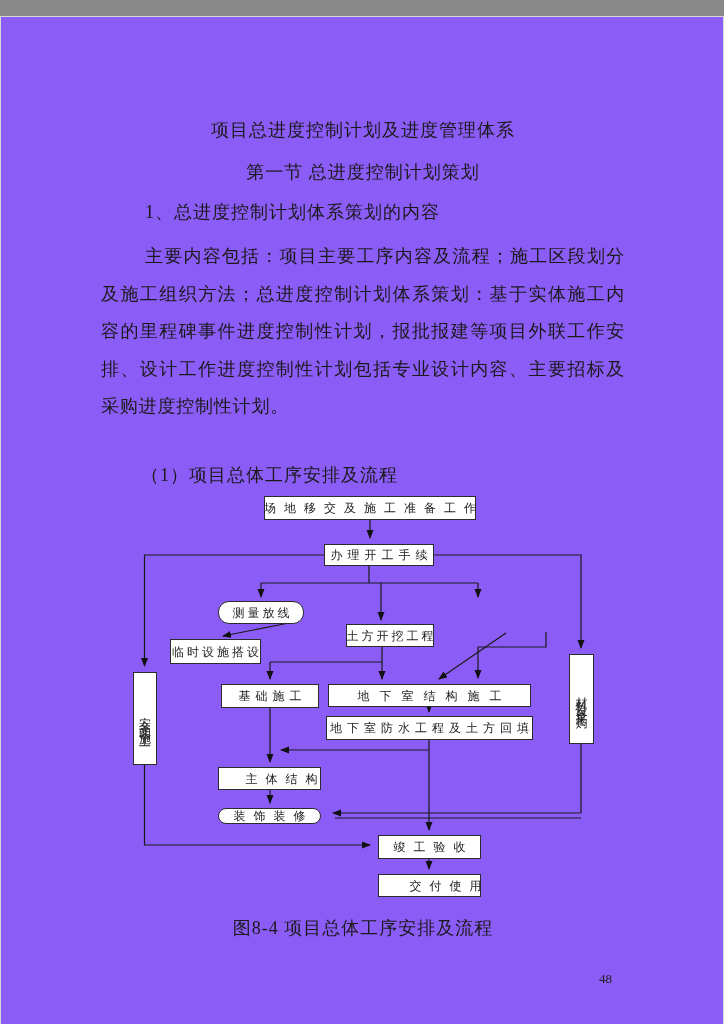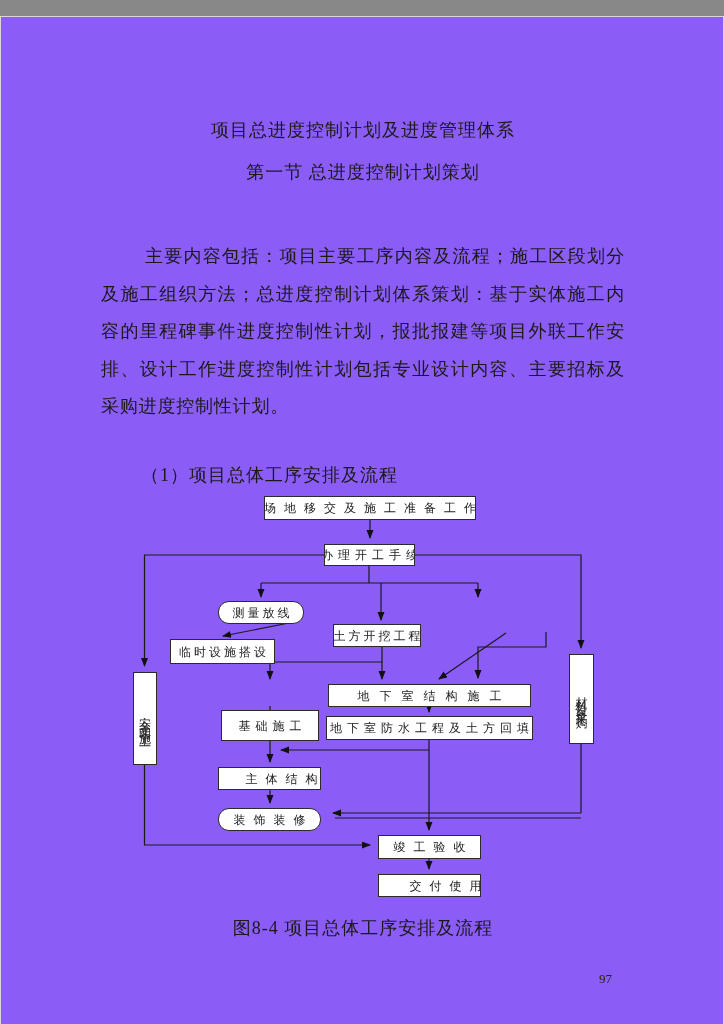--- a/index.html
+++ b/index.html
@@ -36,20 +36,21 @@
   .fc.sp10{letter-spacing:10px;text-indent:10px;}
   .fc.vert{writing-mode:vertical-rl;text-orientation:upright;letter-spacing:4px;text-indent:0;}
 </style>
 </head>
 <body>
 
 <div class="page">
 
   <div class="doc-title">项目总进度控制计划及进度管理体系</div>
   <div class="doc-section">第一节 总进度控制计划策划</div>
+  <div class="doc-line li1">1、总进度控制计划体系策划的内容</div>
   <p class="doc-para">主要内容包括：项目主要工序内容及流程；施工区段划分及施工组织方法；总进度控制计划体系策划：基于实体施工内容的里程碑事件进度控制性计划，报批报建等项目外联工作安排、设计工作进度控制性计划包括专业设计内容、主要招标及采购进度控制性计划。</p>
   <div class="doc-line li3">（1）项目总体工序安排及流程</div>
 
   <div class="flow">
     <svg width="724" height="1024" viewBox="0 0 724 1024">
       <defs>
         <marker id="arw" markerWidth="10" markerHeight="9" refX="8" refY="3.5" orient="auto" markerUnits="userSpaceOnUse">
           <path d="M0,0 L9,3.5 L0,7 z" fill="#111"></path>
         </marker>
       </defs>
@@ -75,31 +76,31 @@
         <path d="M269 773 V786" marker-end="url(#arw)"></path>
         <path d="M580 727 V796"></path>
         <path d="M580 801 H334"></path>
         <path d="M580 796 H332" marker-end="url(#arw)"></path>
         <path d="M143.5 748 V828 H369" marker-end="url(#arw)"></path>
         <path d="M428 842 V852" marker-end="url(#arw)"></path>
       </g>
     </svg>
 
     <div class="fc sp8" style="left:263px;top:479px;width:212px;height:24px;">场地移交及施工准备工作</div>
-    <div class="fc sp5" style="left:323px;top:527px;width:91px;height:22px;">办理开工手续</div>
+    <div class="fc sp5" style="left:323px;top:527px;width:110px;height:22px;">办理开工手续</div>
     <div class="fc" style="left:217px;top:584px;width:86px;height:23px;border-radius:11px;">测量放线</div>
-    <div class="fc" style="left:169px;top:622px;width:105px;height:25px;">临时设施搭设</div>
-    <div class="fc" style="left:332px;top:607px;width:88px;height:23px;">土方开挖工程</div>
+    <div class="fc" style="left:169px;top:622px;width:91px;height:25px;">临时设施搭设</div>
+    <div class="fc" style="left:345px;top:607px;width:88px;height:23px;">土方开挖工程</div>
     <div class="fc vert" style="left:132px;top:655px;width:24px;height:93px;">安全文明施工</div>
     <div class="fc vert" style="left:568px;top:637px;width:25px;height:90px;">材料设备采购</div>
-    <div class="fc sp5" style="left:220px;top:693px;width:98px;height:31px;">基础施工</div>
+    <div class="fc sp5" style="left:220px;top:667px;width:98px;height:24px;">基础施工</div>
     <div class="fc sp5" style="left:325px;top:699px;width:207px;height:24px;">地下室防水工程及土方回填</div>
     <div class="fc sp10" style="left:327px;top:667px;width:203px;height:23px;">地下室结构施工</div>
     <div class="fc sp8" style="left:217px;top:750px;width:103px;height:23px;padding-left:24px;">主体结构</div>
-    <div class="fc sp8" style="left:217px;top:791px;width:103px;height:23px;border-radius:11px;">装饰装修</div>
+    <div class="fc sp8" style="left:217px;top:791px;width:103px;height:16px;border-radius:11px;">装饰装修</div>
     <div class="fc sp8" style="left:377px;top:818px;width:103px;height:24px;">竣工验收</div>
     <div class="fc sp8" style="left:377px;top:857px;width:103px;height:23px;padding-left:32px;">交付使用</div>
   </div>
 
   <div class="fig-caption">图8-4 项目总体工序安排及流程</div>
-  <div class="page-number">97</div>
+  <div class="page-number">48</div>
 
 </div>
 
 </body></html>

